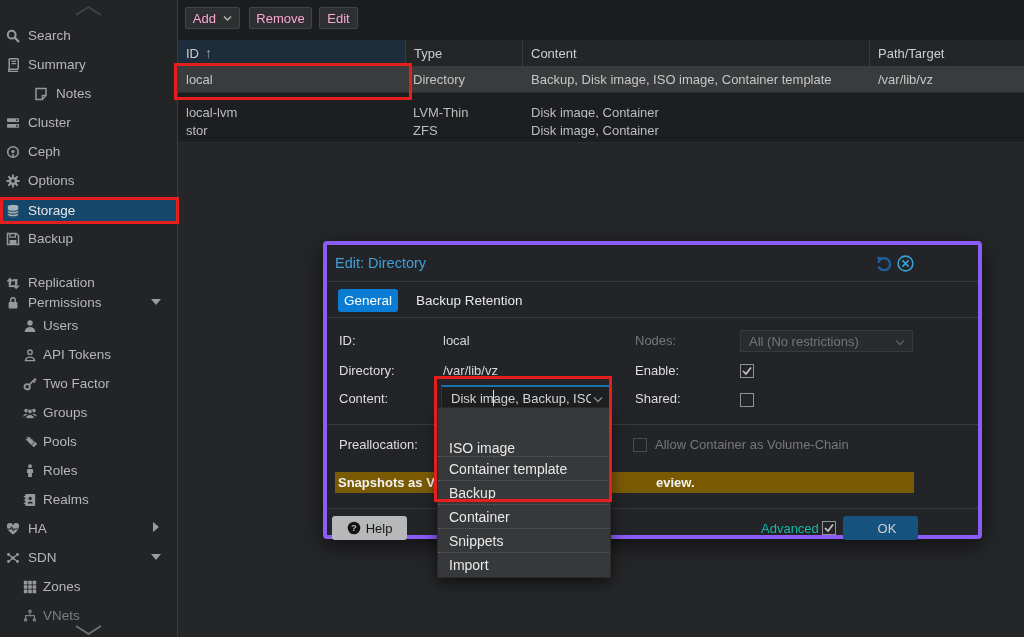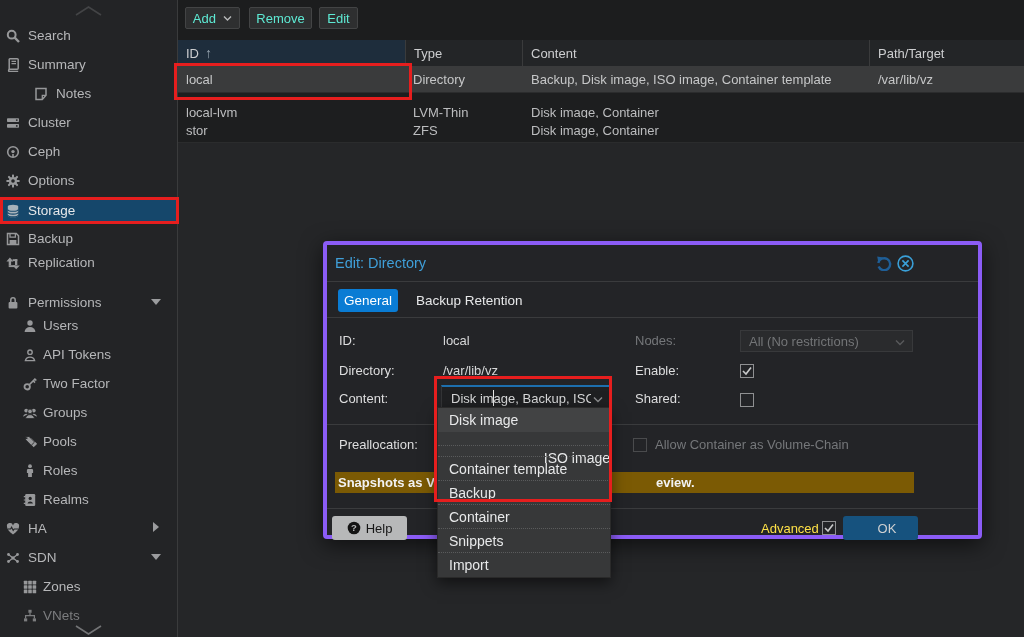--- a/index.html
+++ b/index.html
@@ -12,21 +12,21 @@
 .mi .ic { width:14px; height:14px; margin-left:6px; margin-right:8px; flex:none; display:flex; align-items:center; justify-content:center; }
 .mi.sub .ic { margin-left:23px; margin-right:6px; }
 .mi svg { display:block; }
 .mi.sel { background:#15476b; color:#e7e8ea; }
 .caret-d { position:absolute; right:16px; top:11px; width:0; height:0; border-left:5px solid transparent; border-right:5px solid transparent; border-top:6px solid #9b9c9e; }
 .caret-r { position:absolute; right:18px; top:8px; width:0; height:0; border-top:5px solid transparent; border-bottom:5px solid transparent; border-left:6px solid #9b9c9e; }
 .chev { position:absolute; left:0; width:177px; text-align:center; }
 
 
 #main { position:absolute; left:178px; top:0; right:0; height:637px; background:#1c1d1e; }
-.tbtn { position:absolute; top:7px; height:22px; background:#2e2f30; border:1px solid #434445; border-radius:2px; color:#5eead4; font-size:13px; display:flex; align-items:center; justify-content:center; }
+.tbtn { position:absolute; top:7px; height:22px; background:#2e2f30; border:1px solid #434445; border-radius:2px; color:#f9a8d4; font-size:13px; display:flex; align-items:center; justify-content:center; }
 #panelrest { position:absolute; left:0; top:143px; right:0; bottom:0; background:#252628; }
 
 
 .hdr { position:absolute; top:40px; height:26px; font-size:13px; color:#cdced0; display:flex; align-items:center; background:#232527; border-right:1px solid #3a3b3c; }
 .row { position:absolute; left:0; right:0; height:27px; font-size:13px; color:#bcbdbf; background:#1d1e1f; border-bottom:1px solid #2b2c2d; }
 .row span { position:absolute; top:50%; transform:translateY(-50%); white-space:nowrap; }
 
 
 #dlg { position:absolute; left:323px; top:241px; width:659px; height:298px; background:#232427; border:4px solid #8b5cf6; border-radius:4px; box-shadow:0 6px 22px rgba(0,0,0,.6); }
 .dsep { position:absolute; left:0; right:0; height:1px; background:#3a3b3d; }
@@ -166,21 +166,21 @@
       </span>Storage</div>
 
   <div class="mi" style="top:224px;"><span class="ic">
         <svg width="14" height="14" viewBox="0 0 14 14">
           <path d="M1.5 1.5 h8.8 l2.2 2.2 v8.8 h-11 z" fill="none" stroke="#97989a" stroke-width="1.5"></path>
           <path d="M4 1.8 v3.4 h5.4 V1.8" fill="none" stroke="#97989a" stroke-width="1.3"></path>
           <rect x="3.6" y="8" width="6.8" height="4" fill="#97989a"></rect>
         </svg>
       </span>Backup</div>
 
-  <div class="mi" style="top:248px;"><span class="ic">
+  <div class="mi" style="top:268px;"><span class="ic">
         <svg width="14" height="14" viewBox="0 0 14 14">
           <g fill="#97989a">
             <path d="M0.4 5.4 L3.9 1.6 L7.4 5.4 H5.1 V9.2 H2.7 V5.4 z"></path>
             <rect x="2.7" y="9.2" width="6.8" height="1.9"></rect>
             <rect x="6.6" y="3.2" width="4.7" height="1.9"></rect>
             <rect x="9" y="3.2" width="2.3" height="6"></rect>
             <path d="M6.6 9.4 H13.8 L10.2 13.2 z"></path>
           </g>
         </svg>
       </span>Replication</div>
@@ -354,32 +354,31 @@
   </div>
 
   <div class="dsep" style="top:263px;"></div>
 
   <div style="position:absolute; left:5px; top:271px; width:75px; height:24px; background:#b7b8b9; border-radius:3px; display:flex; align-items:center; justify-content:center; font-size:13px; color:#161616;">
     <svg width="14" height="14" viewBox="0 0 14 14" style="margin-right:5px;">
         <circle cx="7" cy="7" r="6.3" fill="#141414"></circle>
         <text x="7" y="10.2" text-anchor="middle" font-size="9.5" font-weight="bold" fill="#b7b8b9" font-family="Liberation Sans">?</text>
       </svg>Help
   </div>
-  <div class="flabel" style="left:434px; top:276px; color:#fde047;">Advanced</div>
+  <div class="flabel" style="left:434px; top:276px; color:#14b8a6;">Advanced</div>
   <div class="cb" style="left:495px; top:276px;">
       <svg width="12" height="12" viewBox="0 0 12 12">
         <path d="M2 6 L5 9 L10 2.5" fill="none" stroke="#c9cacb" stroke-width="1.6"></path>
       </svg>
     </div>
   <div style="position:absolute; left:516px; top:271px; width:75px; height:24px; background:#16527e; border-radius:3px; display:flex; align-items:center; justify-content:center; font-size:13px; color:#cfd0d1;padding-left:13px;">OK</div>
 </div>
 
 <div id="ddl">
-  <div class="it" style="top:0px; background:#424344;">Disk image</div>
-  <div class="it" style="top:37px;text-align:right;">ISO image</div>
+  <div class="it" style="top:28px;">ISO image</div>
   <div class="it" style="top:48px;">Container template</div>
   <div class="it" style="top:72px;">Backup</div>
   <div class="it" style="top:96px;">Container</div>
   <div class="it" style="top:120px;">Snippets</div>
   <div class="it" style="top:144px;">Import</div>
 </div>
 
 <div class="red" style="left:0px; top:197px; width:179px; height:27px;"></div>
 <div class="red" style="left:174px; top:63px; width:238px; height:37px;"></div>
 <div class="red" style="left:434px; top:376px; width:178px; height:126px;"></div>

